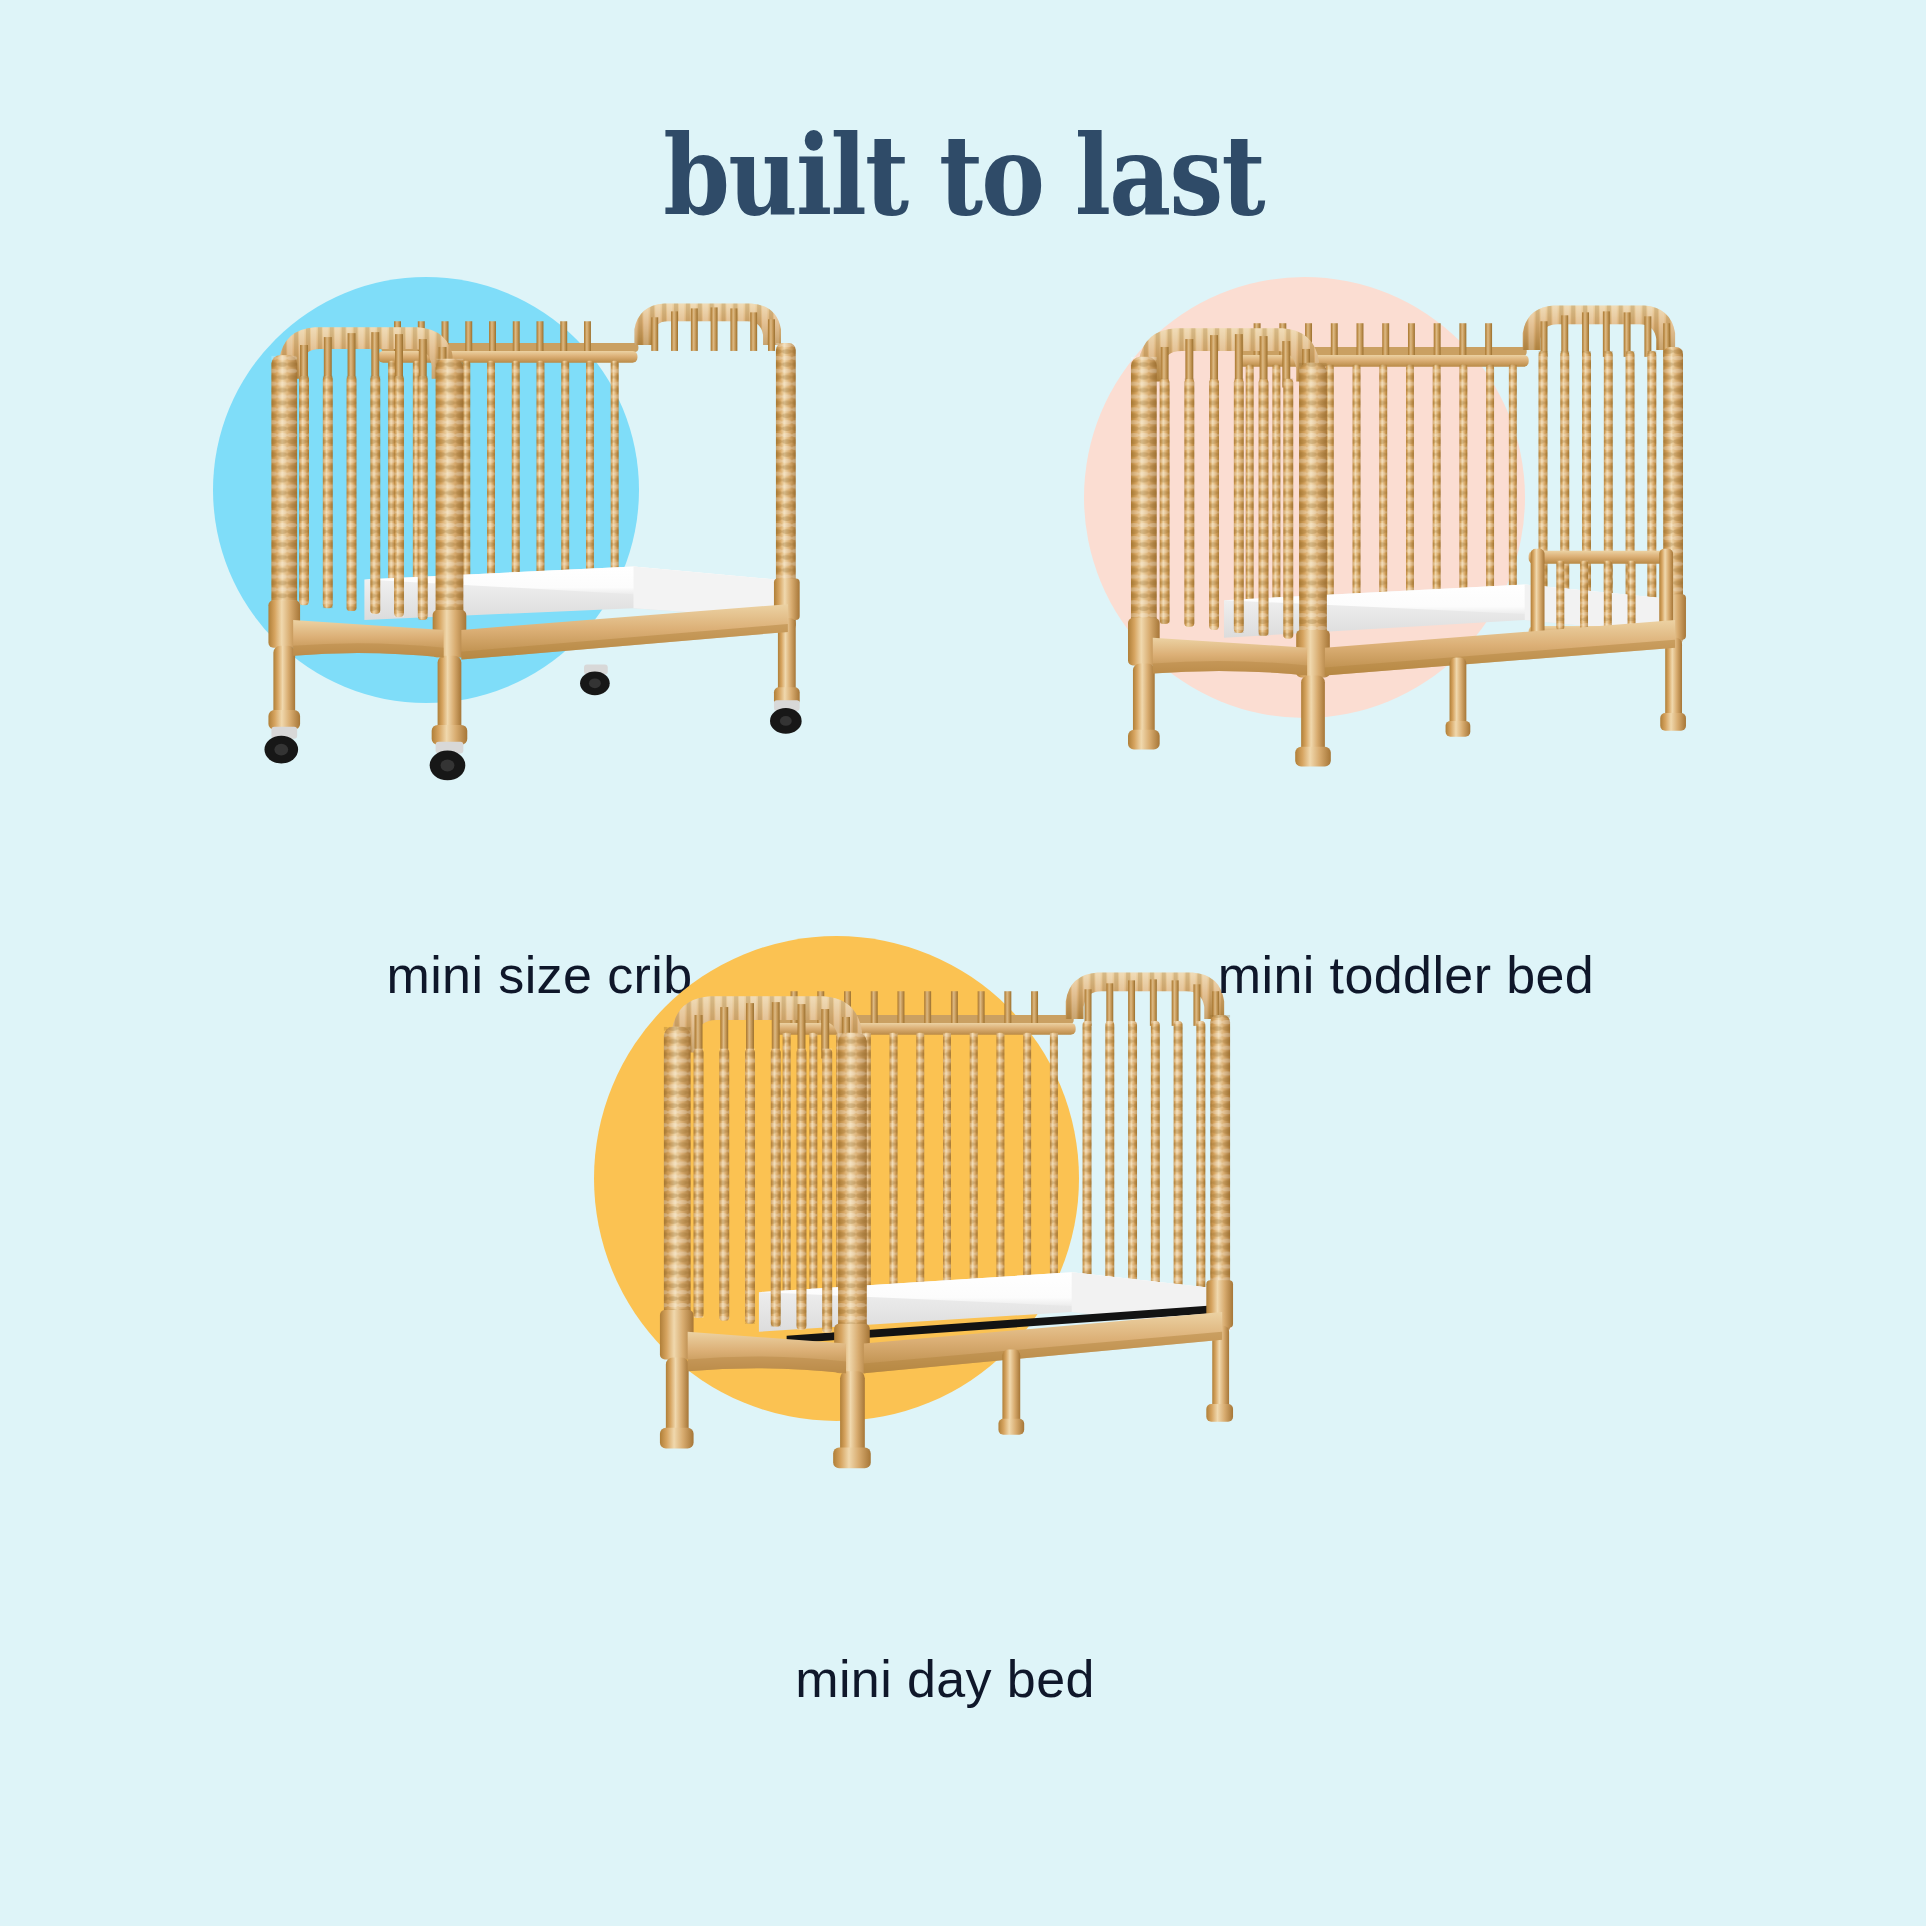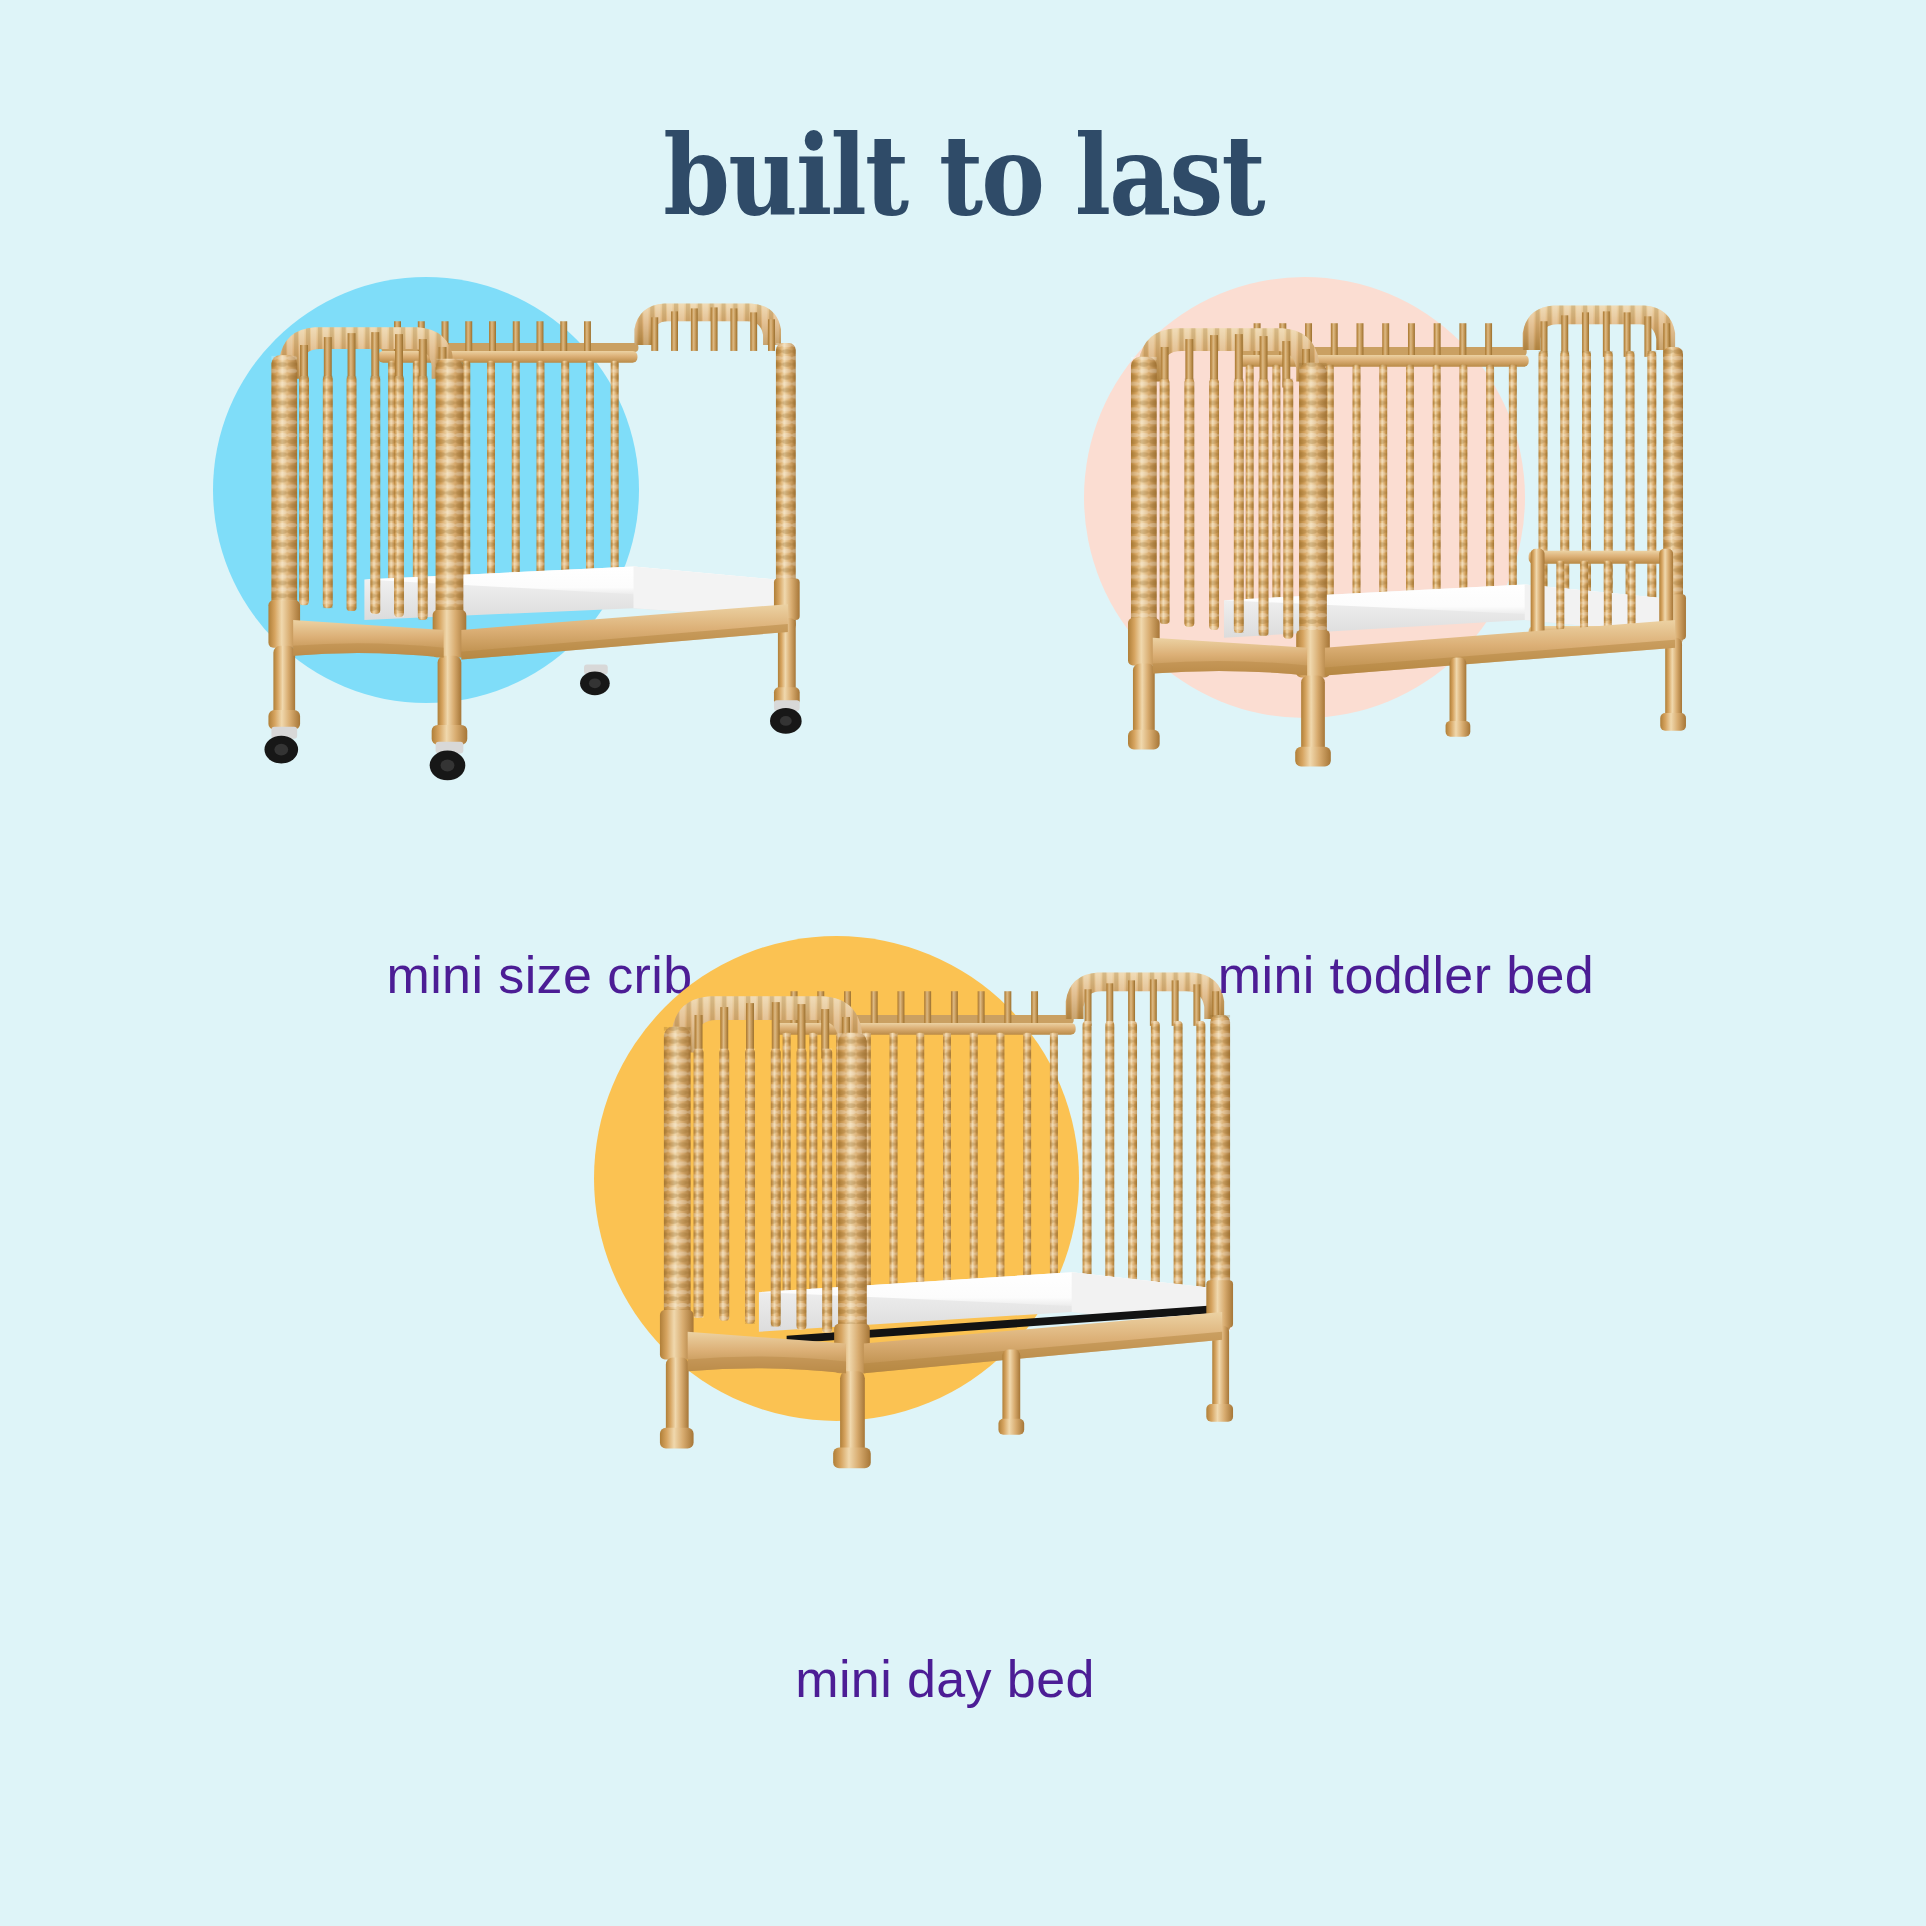--- a/index.html
+++ b/index.html
@@ -61,21 +61,21 @@
     overflow: visible;
   }
   .caption {
     position: absolute;
     width: 100%;
     text-align: center;
     font-family: "Liberation Sans", sans-serif;
     font-weight: 300;
     font-size: 52px;
     letter-spacing: 0.4px;
-    color: #4c1d95;
+    color: #0f172a;
     white-space: nowrap;
   }
 
   
   #cell-crib   { left: 168px;  top: 252px;  width: 743px; height: 554px; }
   #cell-crib .caption  { top: 693px; }
 
   #cell-toddler{ left: 1030px; top: 252px;  width: 752px; height: 554px; }
   #cell-toddler .caption { top: 693px; }
 

